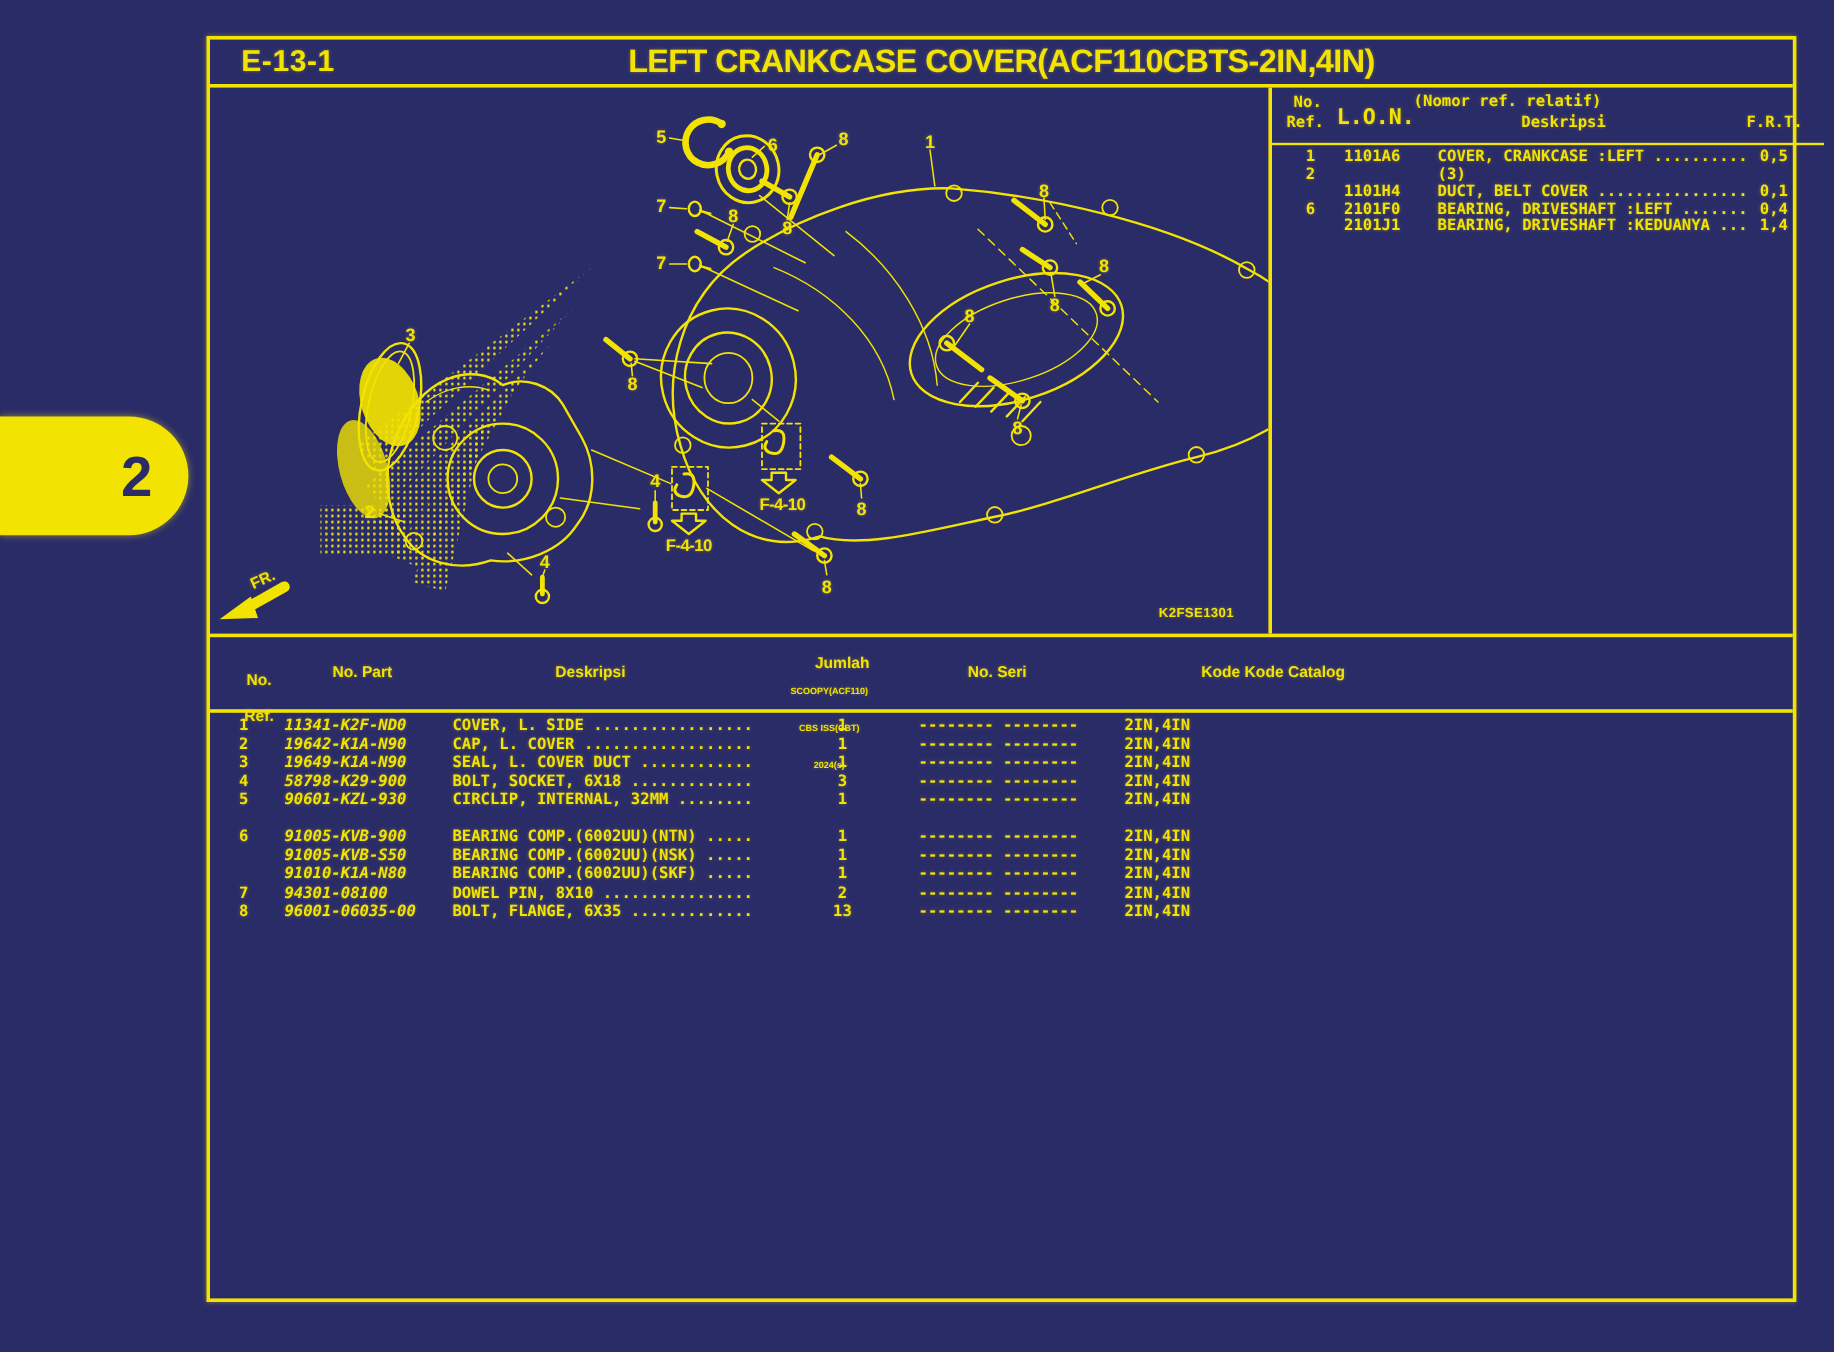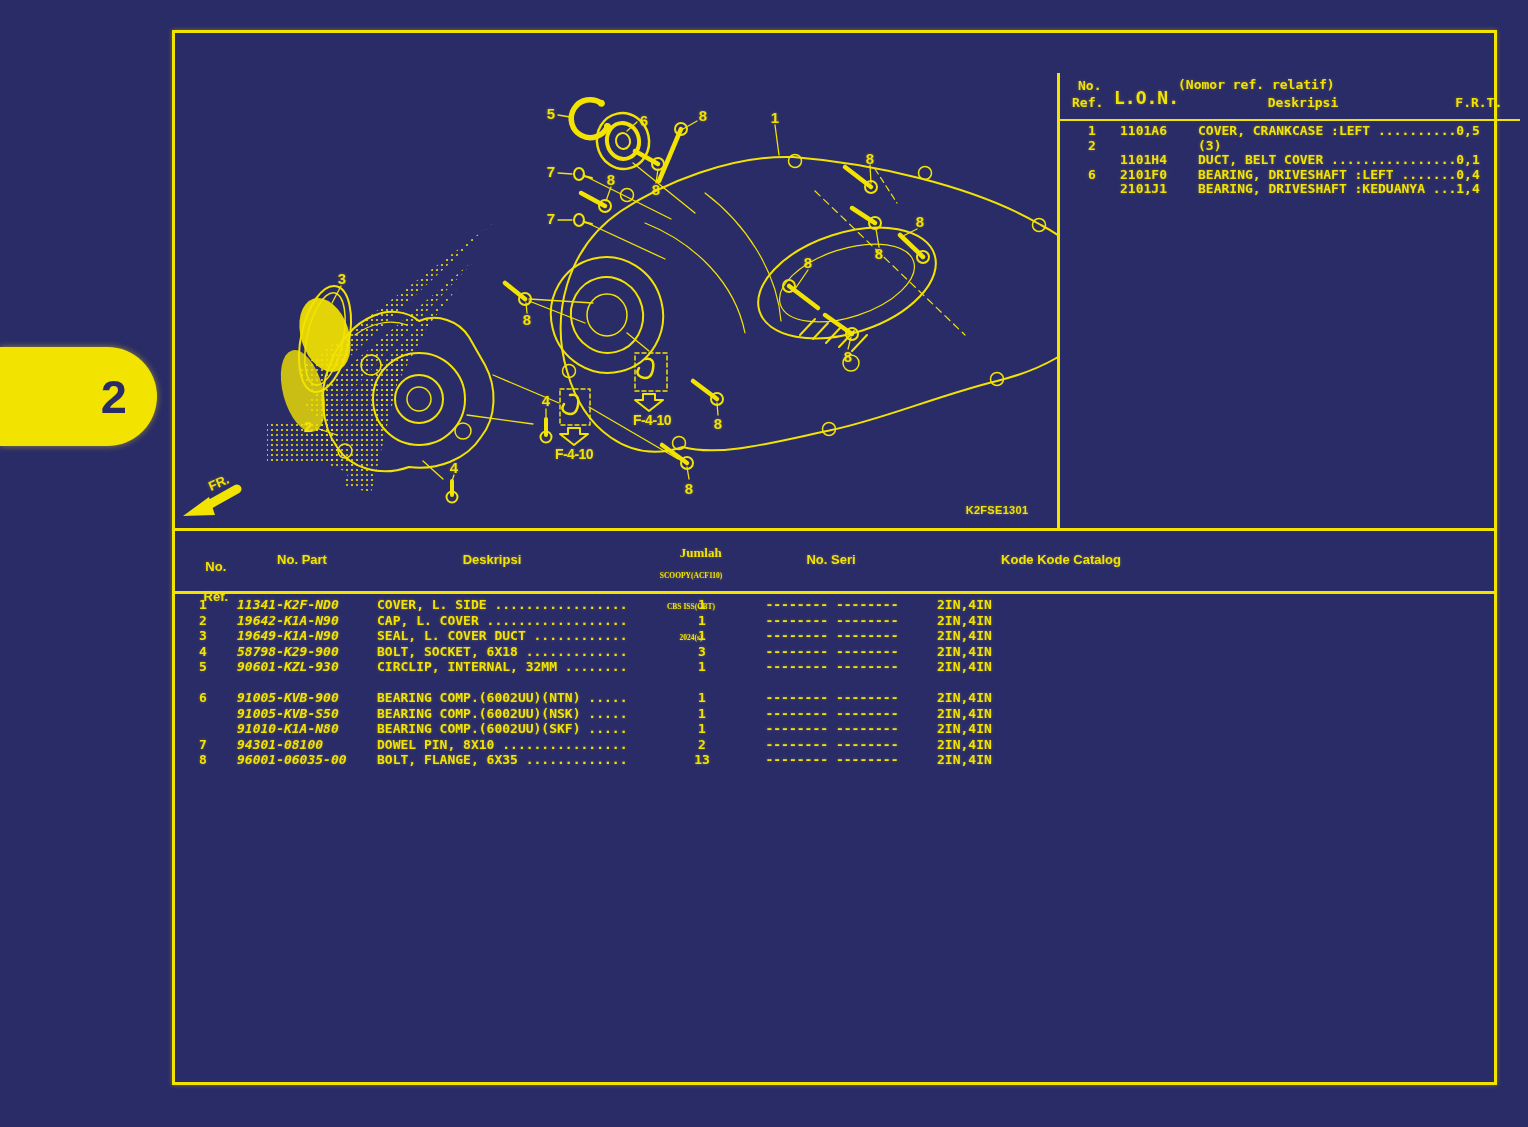--- a/index.html
+++ b/index.html
@@ -24,29 +24,29 @@
   .rh-noref1{left:18px;top:5px;} .rh-noref2{left:12px;top:22px;}
   .rh-lon{left:54px;top:14px;font-size:18px;}
   .rh-rel{left:118px;top:4px;width:250px;text-align:left;}
   .rh-desk{left:118px;top:22px;width:250px;text-align:center;}
   .rh-frt{right:18px;top:22px;}
   .refrows{padding-top:3px;}
   .refrow{display:flex;line-height:14.6px;white-space:pre;}
   .rr-ref{width:36px;text-align:center;margin-left:14px;flex:0 0 36px;}
   .rr-lon{width:62px;margin-left:10px;flex:0 0 62px;}
   .rr-desc{flex:1;margin-left:16px;}
-  .rr-frt{width:44px;text-align:left;margin-right:20px;flex:0 0 44px;}
+  .rr-frt{width:44px;text-align:center;margin-right:20px;flex:0 0 44px;}
   
   .pthead{position:absolute;left:0;top:498px;width:100%;height:60px;border-bottom:3px solid #f3e300;
           font-weight:bold;font-size:13px;}
   .pthead .abs{position:absolute;text-align:center;white-space:pre;}
   .ph-ref{left:2px;top:13px;width:56px;line-height:15px;}
   .ph-part{left:57px;top:21px;width:140px;}
   .ph-desc{left:167px;top:21px;width:300px;}
-  .ph-jumlah{left:446px;top:3px;width:140px;line-height:11px;font-family:Liberation Serif, serif;}
+  .ph-jumlah{left:446px;top:3px;width:140px;line-height:11px;}
   .ph-jumlah .j1{font-size:13px;line-height:15px;}
   .ph-jumlah .jsub{font-size:7.5px;line-height:9px;display:block;}
   .ph-seri{left:586px;top:21px;width:140px;}
   .ph-kode{left:806px;top:21px;width:160px;}
   .ptrows{position:absolute;left:0;top:564px;width:100%;
           font-family:"DejaVu Sans Mono",monospace;font-weight:bold;font-size:13px;}
   .ptrow{display:flex;line-height:15.6px;white-space:pre;}
   .ptrow.gap{margin-top:15px;}
   .pc-ref{flex:0 0 56px;text-align:center;}
   .pc-part{flex:0 0 140px;padding-left:6px;font-style:italic;}
@@ -67,20 +67,24 @@
 </style>
 </head>
 <body>
 
 <div class="sidetab">
   <span class="num">2</span>
 </div>
 
 <div class="frame glow">
 
+  <div class="hdrbar">
+    <span class="seccode">E-13-1</span>
+    <span class="ptitle">LEFT CRANKCASE COVER(ACF110CBTS-2IN,4IN)</span>
+  </div>
 
   <div class="content">
 
     <div class="diagram">
       <svg width="882" height="455" viewBox="0 0 882 455">
         <defs>
           <pattern id="ht" width="5" height="5" patternUnits="userSpaceOnUse">
             <circle cx="2" cy="2" r="1.1" fill="#f3e300"></circle>
           </pattern>
         </defs>

